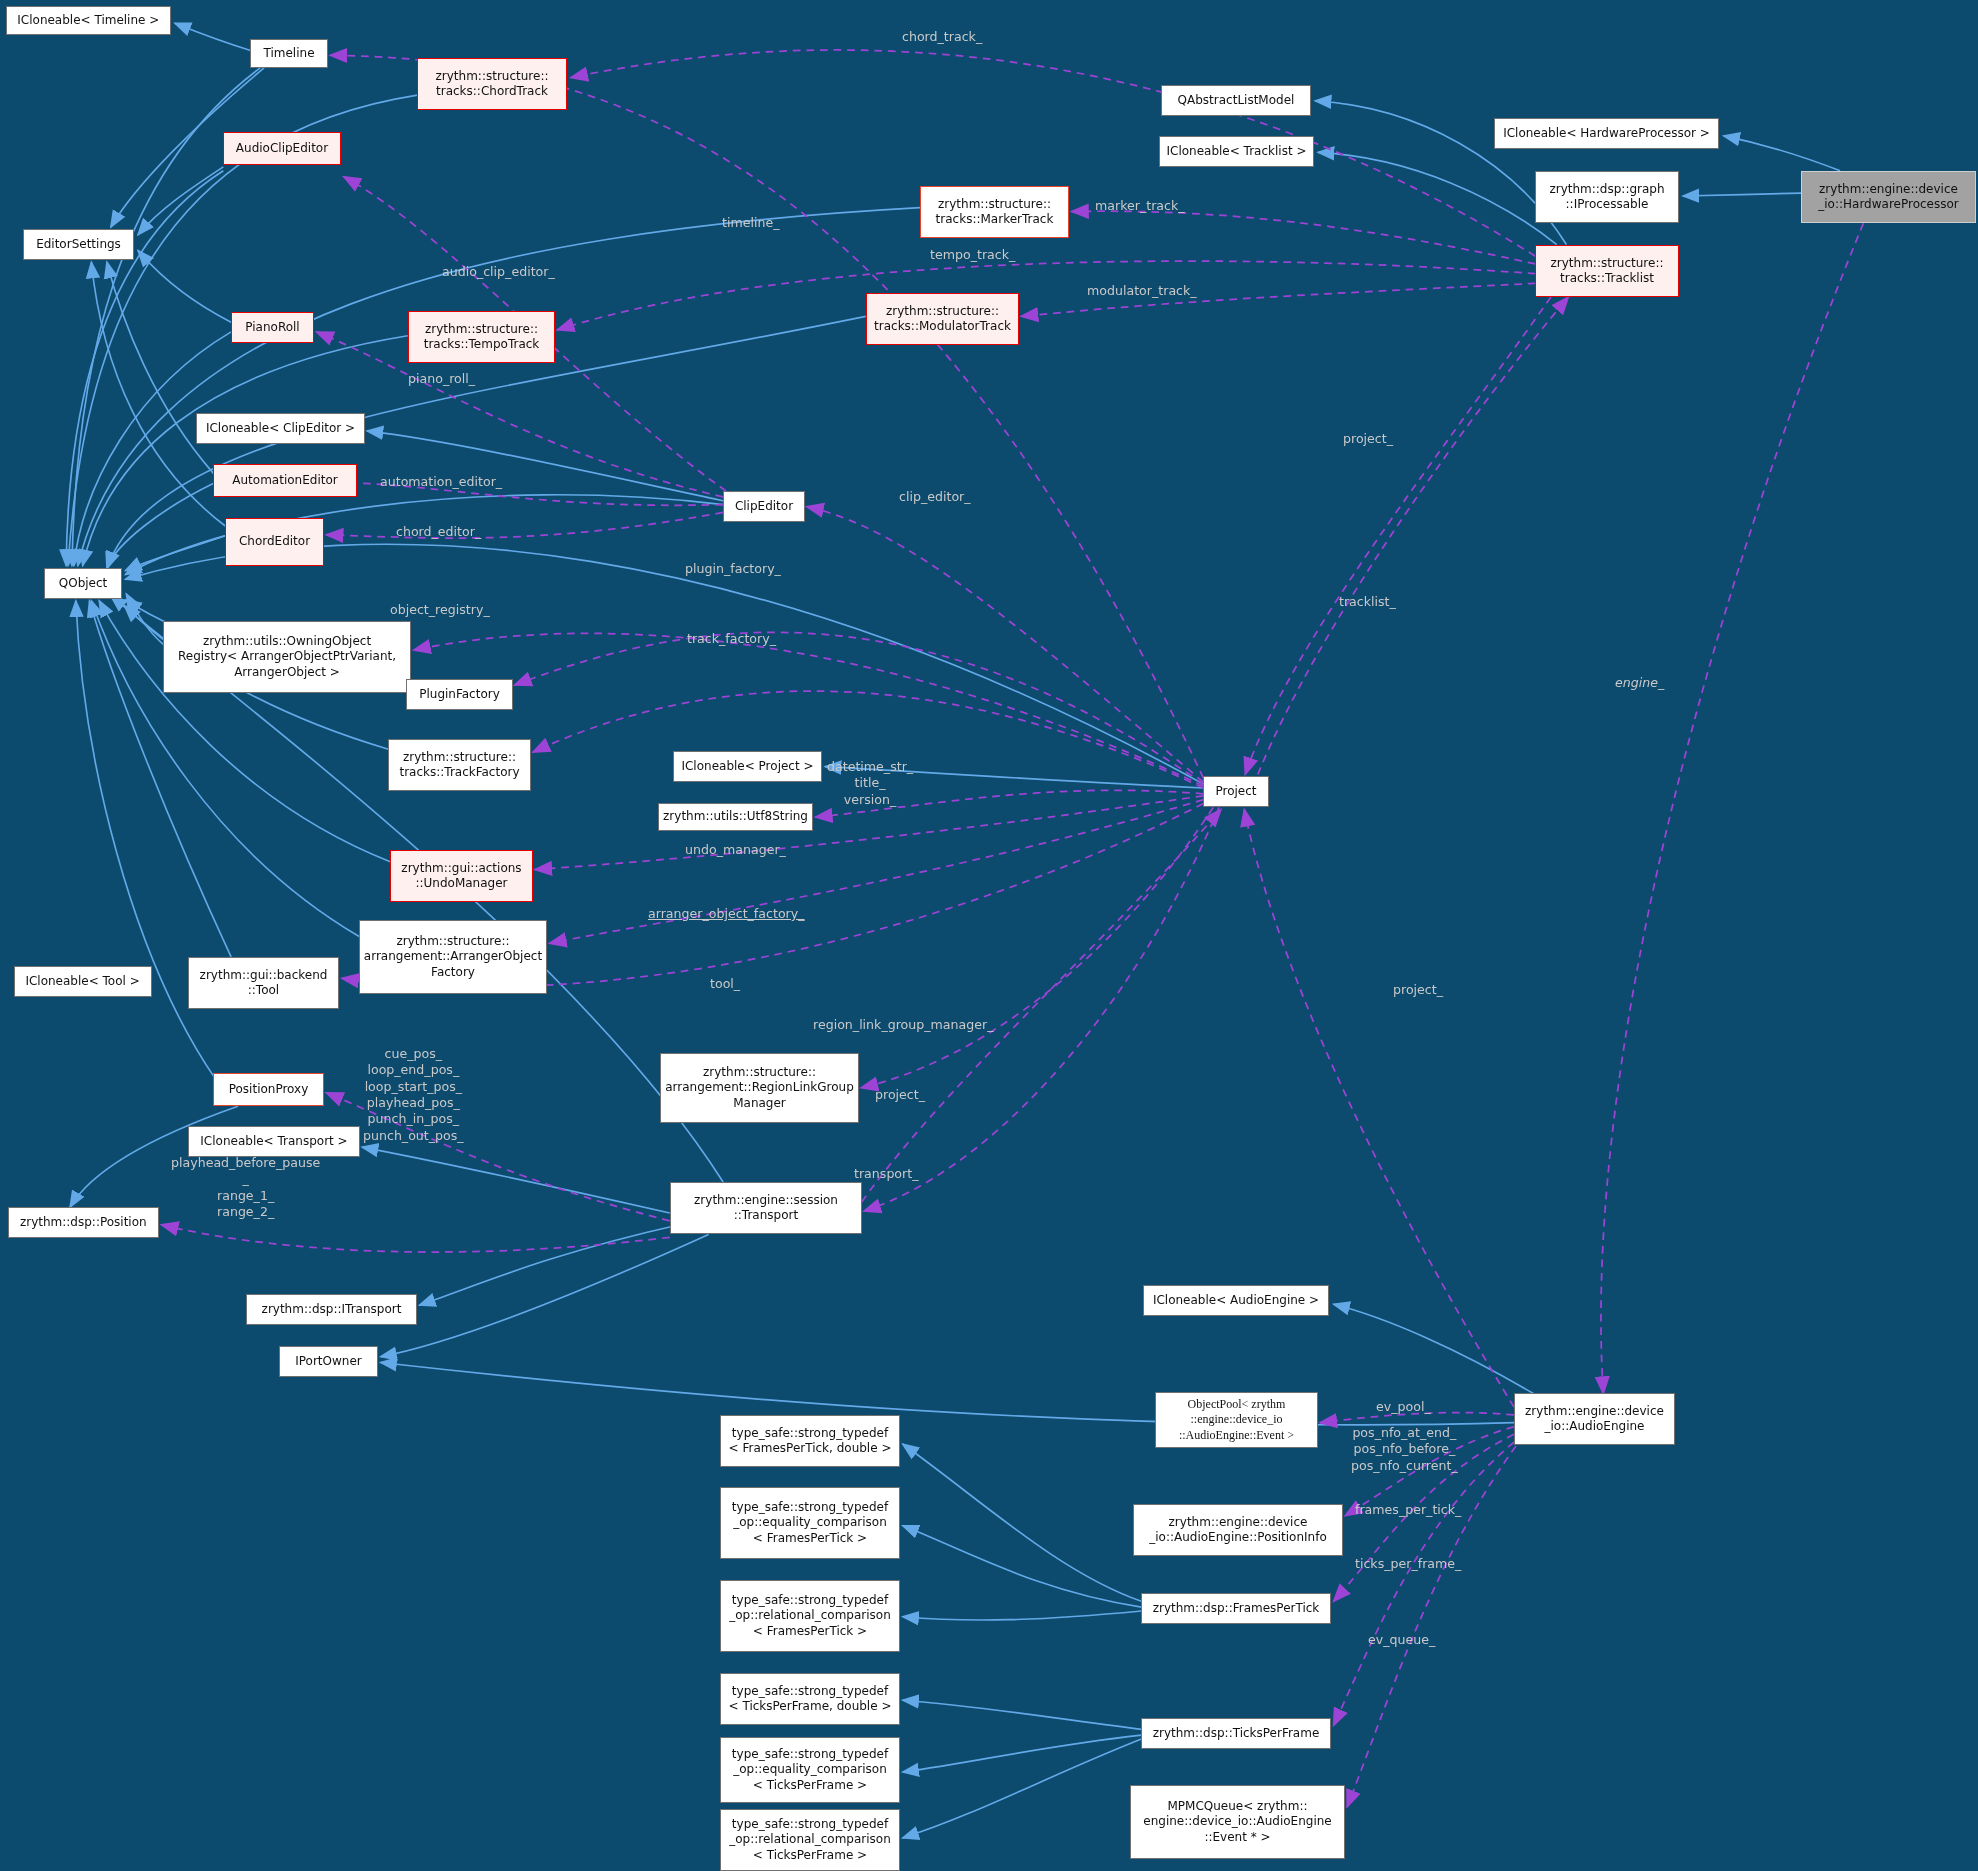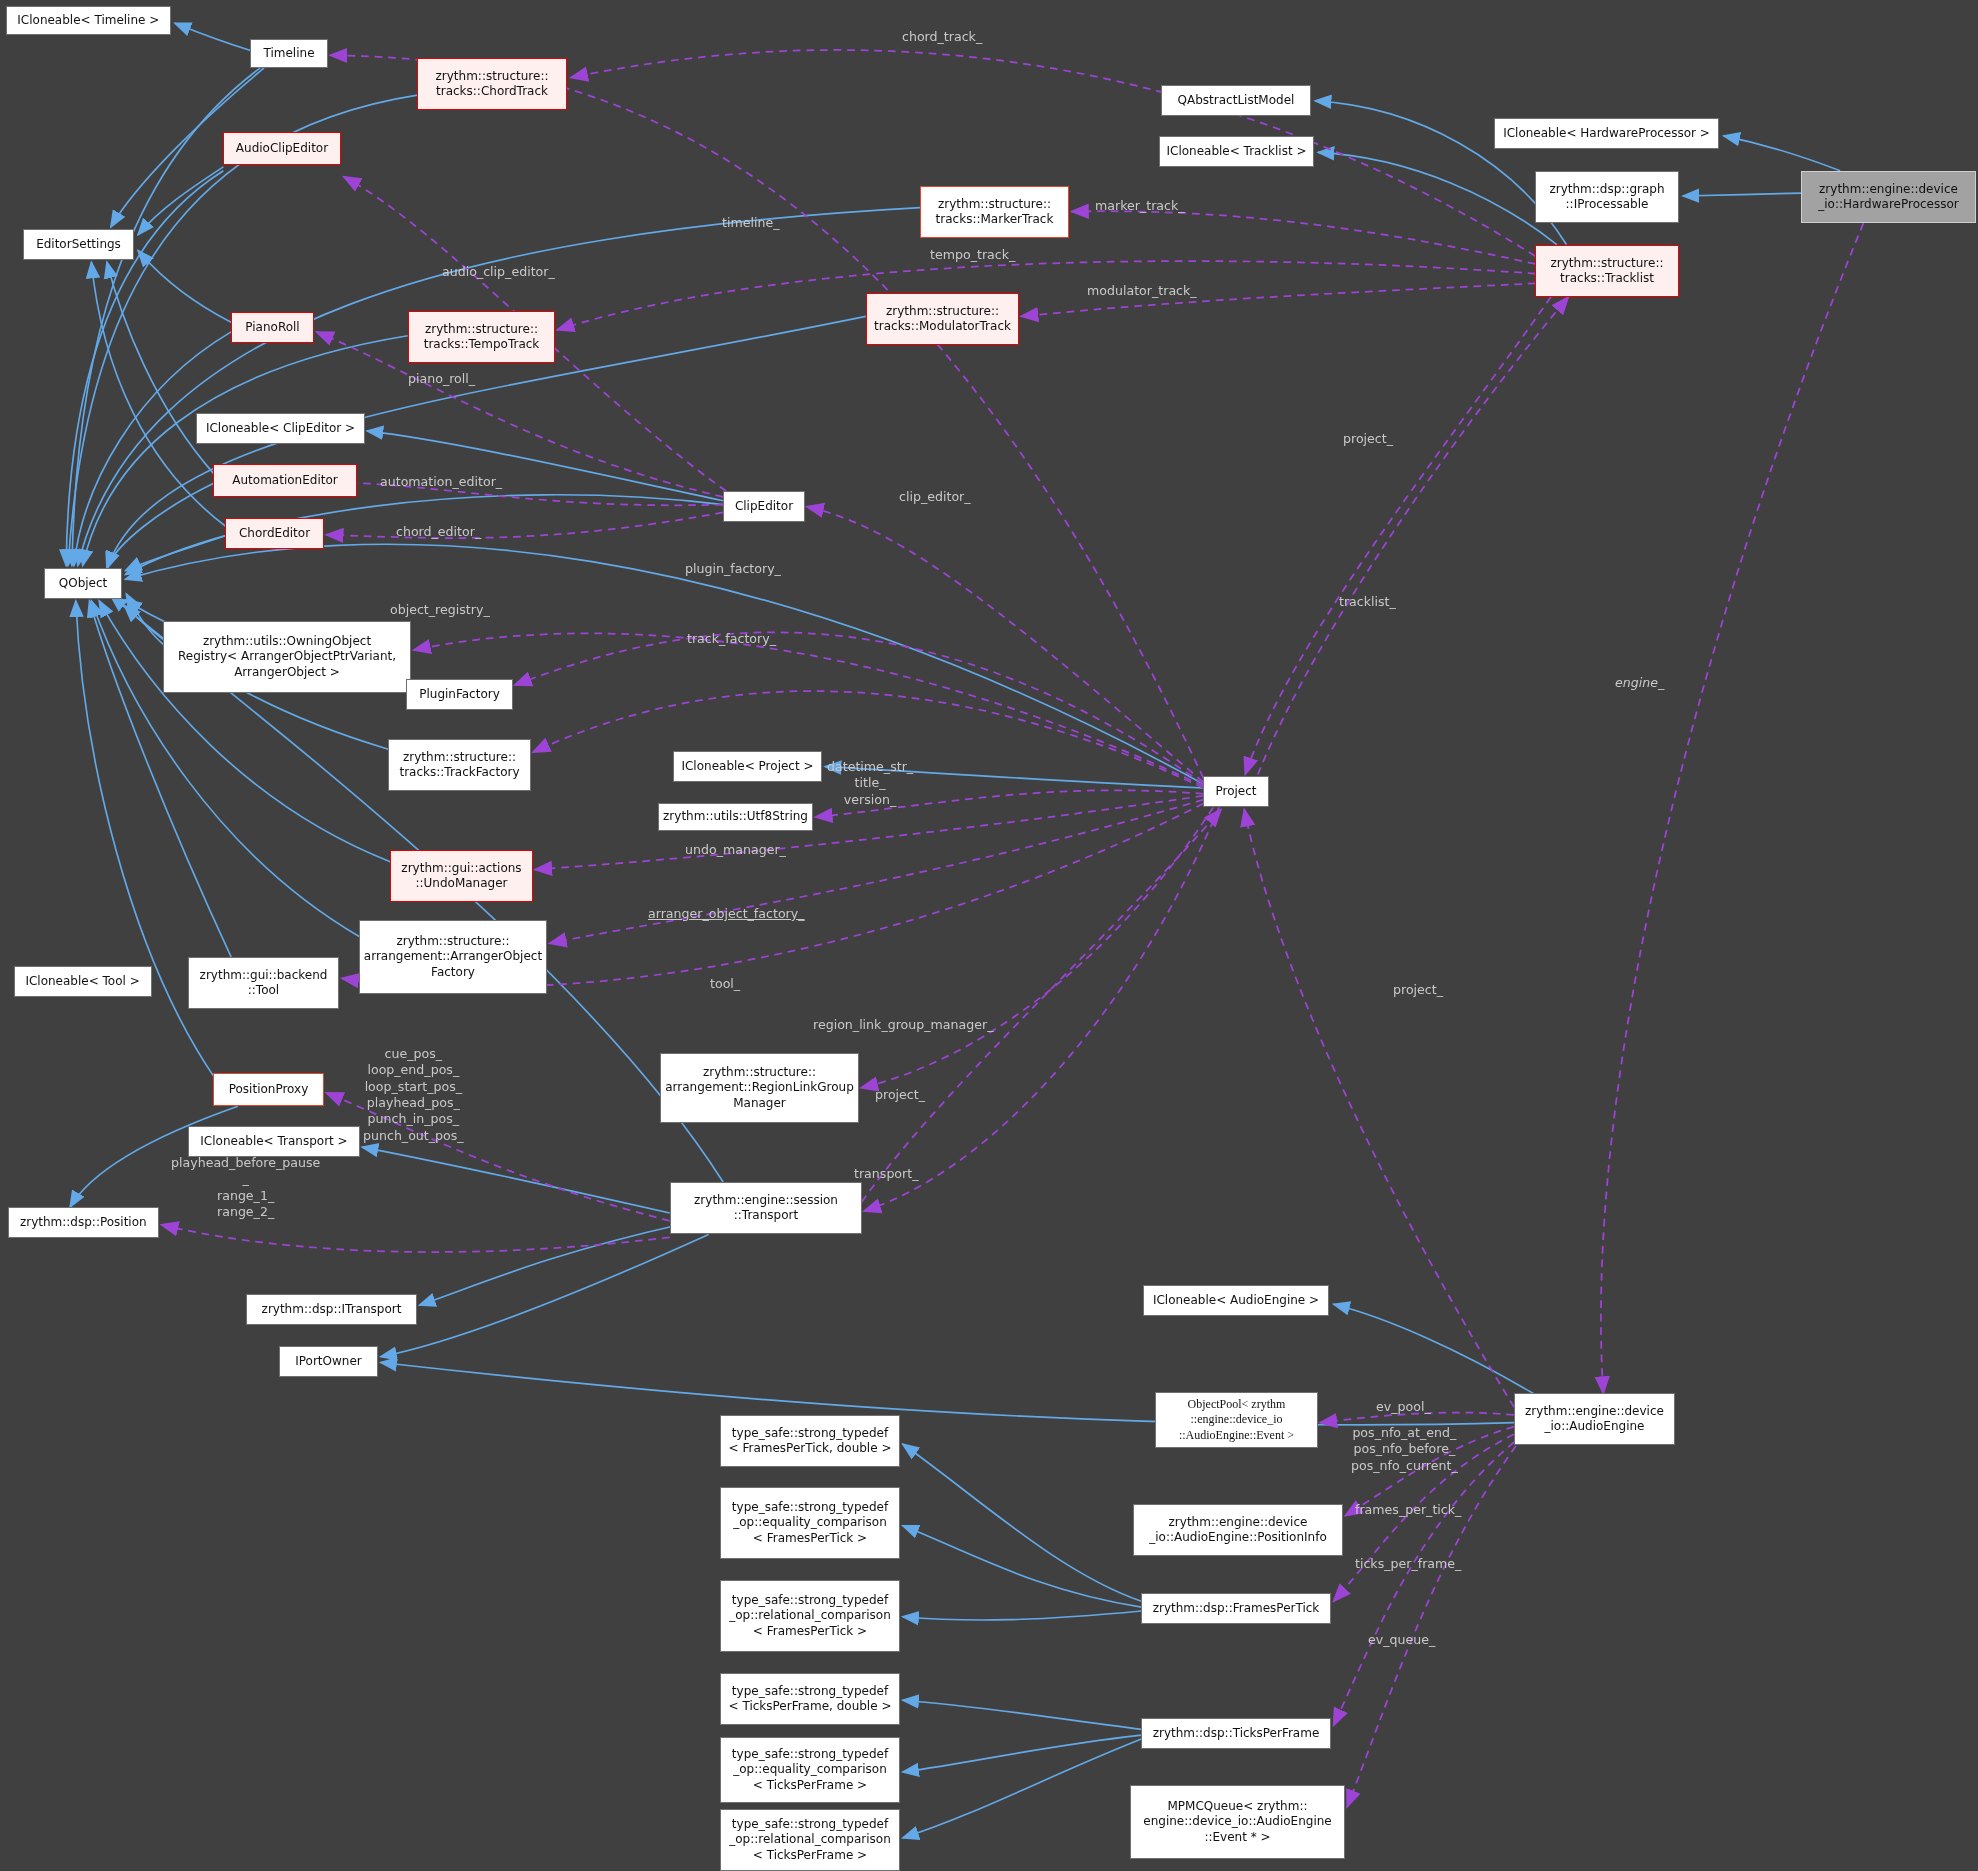--- a/index.html
+++ b/index.html
@@ -1,17 +1,17 @@
 <!DOCTYPE html>
 <html><head>
 <meta charset="utf-8">
 <style>
   html,body{margin:0;padding:0;background:#000;}
   body{font-family:"DejaVu Sans","Liberation Sans",sans-serif;}
-  #canvas{position:relative;width:1979px;height:1872px;background:#404040;overflow:hidden;}
+  #canvas{position:relative;width:1979px;height:1872px;background:#0c4a6e;overflow:hidden;}
   #edges{position:absolute;left:0;top:0;width:1979px;height:1872px;}
   .node{position:absolute;display:flex;align-items:center;justify-content:center;
         text-align:center;white-space:pre-line;box-sizing:border-box;
         background:#fff;border:1.5px solid #707070;color:#111;
         font-size:12px;line-height:1.28;padding:1px 2.9px;cursor:pointer;}
   .node.highlight{background:#fff0f0;border:1.9px solid #e60000;}
   .node.highlight_white{background:#ffffff;border:1.9px solid #e8442a;}
   .node.selected{background:#a2a2a2;border:1.5px solid #cfcfcf;}
   .elabel{position:absolute;color:#c9c9c9;font-size:12.6px;line-height:1.3;
           white-space:pre-line;text-align:center;pointer-events:none;}
@@ -124,21 +124,21 @@
       <div class="node highlight_white" style="left: 920px; top: 186px; width: 149px; height: 52px;">zrythm::structure::
 tracks::MarkerTrack</div>
       <div class="node plain" style="left: 23px; top: 229px; width: 111px; height: 31px;">EditorSettings</div>
       <div class="node highlight" style="left: 231px; top: 312px; width: 83px; height: 31px;">PianoRoll</div>
       <div class="node highlight" style="left: 408px; top: 311px; width: 147px; height: 52px;">zrythm::structure::
 tracks::TempoTrack</div>
       <div class="node highlight" style="left: 866px; top: 293px; width: 153px; height: 52px;">zrythm::structure::
 tracks::ModulatorTrack</div>
       <div class="node plain" style="left: 196px; top: 413px; width: 169px; height: 31px;">ICloneable&lt; ClipEditor &gt;</div>
       <div class="node highlight" style="left: 213px; top: 464px; width: 144px; height: 33px;">AutomationEditor</div>
-      <div class="node highlight" style="left: 225px; top: 518px; width: 99px; height: 31px;">ChordEditor</div>
+      <div class="node highlight" style="left: 225px; top: 518px; width: 99px; height: 48px;">ChordEditor</div>
       <div class="node plain" style="left: 723px; top: 491px; width: 82px; height: 31px;">ClipEditor</div>
       <div class="node plain" style="left: 44px; top: 568px; width: 78px; height: 31px;">QObject</div>
       <div class="node plain" style="left: 163px; top: 621px; width: 248px; height: 72px;">zrythm::utils::OwningObject
 Registry&lt; ArrangerObjectPtrVariant,
 ArrangerObject &gt;</div>
       <div class="node plain" style="left: 406px; top: 679px; width: 107px; height: 31px;">PluginFactory</div>
       <div class="node plain" style="left: 388px; top: 739px; width: 143px; height: 52px;">zrythm::structure::
 tracks::TrackFactory</div>
       <div class="node plain" style="left: 673px; top: 751px; width: 149px; height: 31px;">ICloneable&lt; Project &gt;</div>
       <div class="node plain" style="left: 658px; top: 803px; width: 155px; height: 28px;">zrythm::utils::Utf8String</div>

